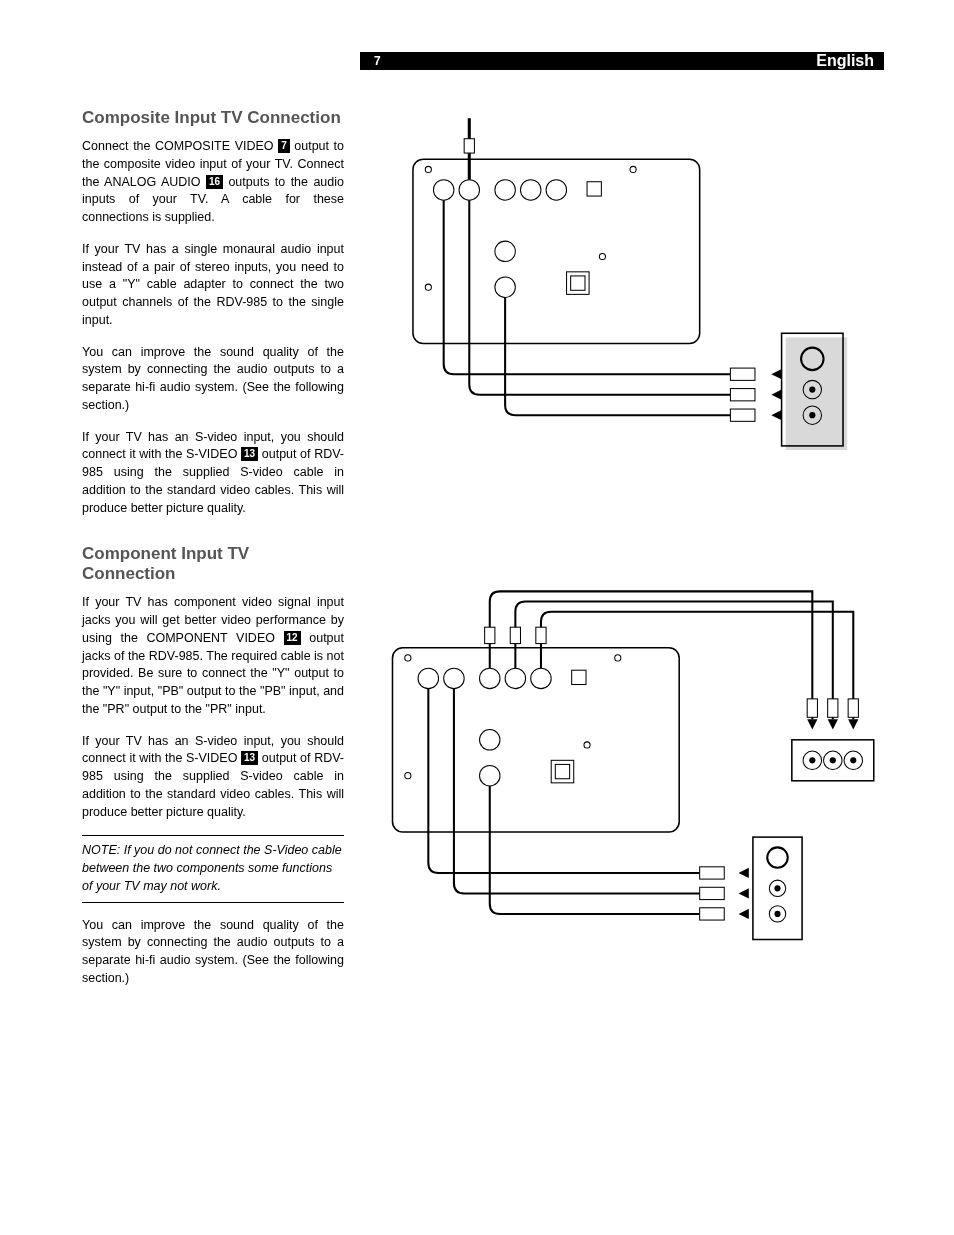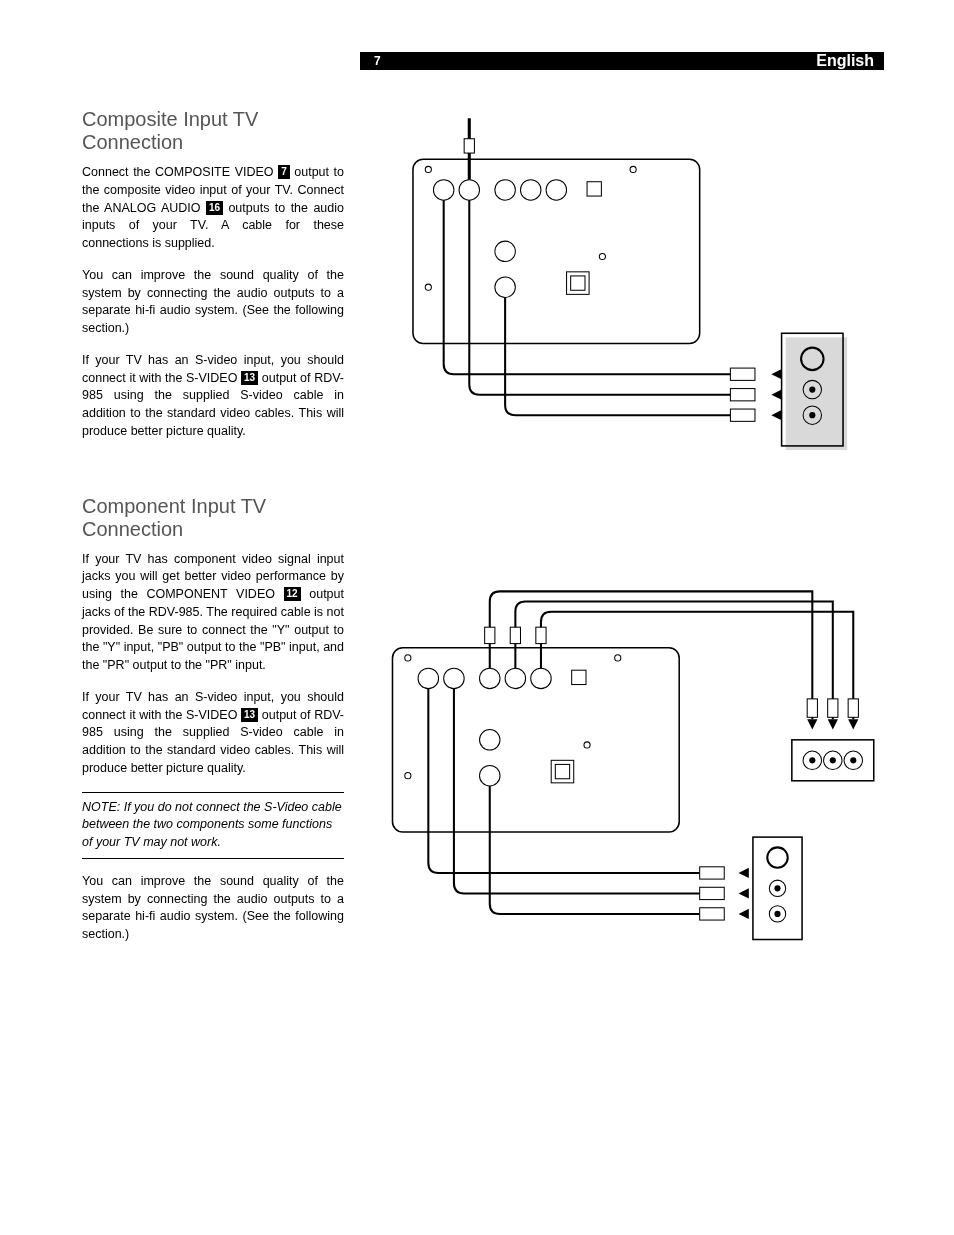--- a/index.html
+++ b/index.html
@@ -43,42 +43,42 @@
     gap: 28px;
   }
   .left-col {
     width: 262px;
     flex: 0 0 262px;
   }
   .right-col {
     flex: 1;
   }
   .section-title {
-    font-weight: normal;
-    font-size: 20px;
+    font-weight: bold;
+    font-size: 17px;
     color: #555;
     margin: 0 0 10px 0;
   }
   .body-text {
     font-size: 12.5px;
     line-height: 1.42;
     text-align: justify;
     margin: 0 0 14px 0;
   }
   .note {
     font-style: italic;
     font-size: 12.5px;
     line-height: 1.42;
     margin: 0;
     padding: 6px 0;
     border-top: 1px solid #000;
     border-bottom: 1px solid #000;
   }
   .note + .body-text { margin-top: 14px; }
-  .sec2-title { margin-top: 54px; }
+  .sec2-title { margin-top: 27px; }
   .ref {
     display: inline-block;
     background: #000;
     color: #fff;
     font-size: 10px;
     font-weight: bold;
     line-height: 14px;
     padding: 0 3px;
     vertical-align: 1px;
   }
@@ -103,20 +103,21 @@
 
   <div class="columns">
     <div class="left-col">
 
       <p class="section-title">Composite Input TV Connection</p>
 
       <p class="body-text">
         <span>Connect the COMPOSITE VIDEO </span><span class="ref">7</span><span> output to the composite video input of your TV. Connect the ANALOG AUDIO </span><span class="ref">16</span><span> outputs to the audio inputs of your TV. A cable for these connections is supplied.</span>
       </p>
 
+      <p class="body-text">If your TV has a single monaural audio input instead of a pair of stereo inputs, you need to use a "Y" cable adapter to connect the two output channels of the RDV-985 to the single input.</p>
       <p class="body-text">You can improve the sound quality of the system by connecting the audio outputs to a separate hi-fi audio system. (See the following section.)</p>
 
       <p class="body-text">
         <span>If your TV has an S-video input, you should connect it with the S-VIDEO </span><span class="ref">13</span><span> output of RDV-985 using the supplied S-video cable in addition to the standard video cables. This will produce better picture quality.</span>
       </p>
 
       <p class="section-title sec2-title">Component Input TV Connection</p>
 
       <p class="body-text">
         <span>If your TV has component video signal input jacks you will get better video performance by using the COMPONENT VIDEO </span><span class="ref">12</span><span> output jacks of the RDV-985. The required cable is not provided. Be sure to connect the "Y" output to the "Y" input, "PB" output to the "PB" input, and the "PR" output to the "PR" input.</span>

